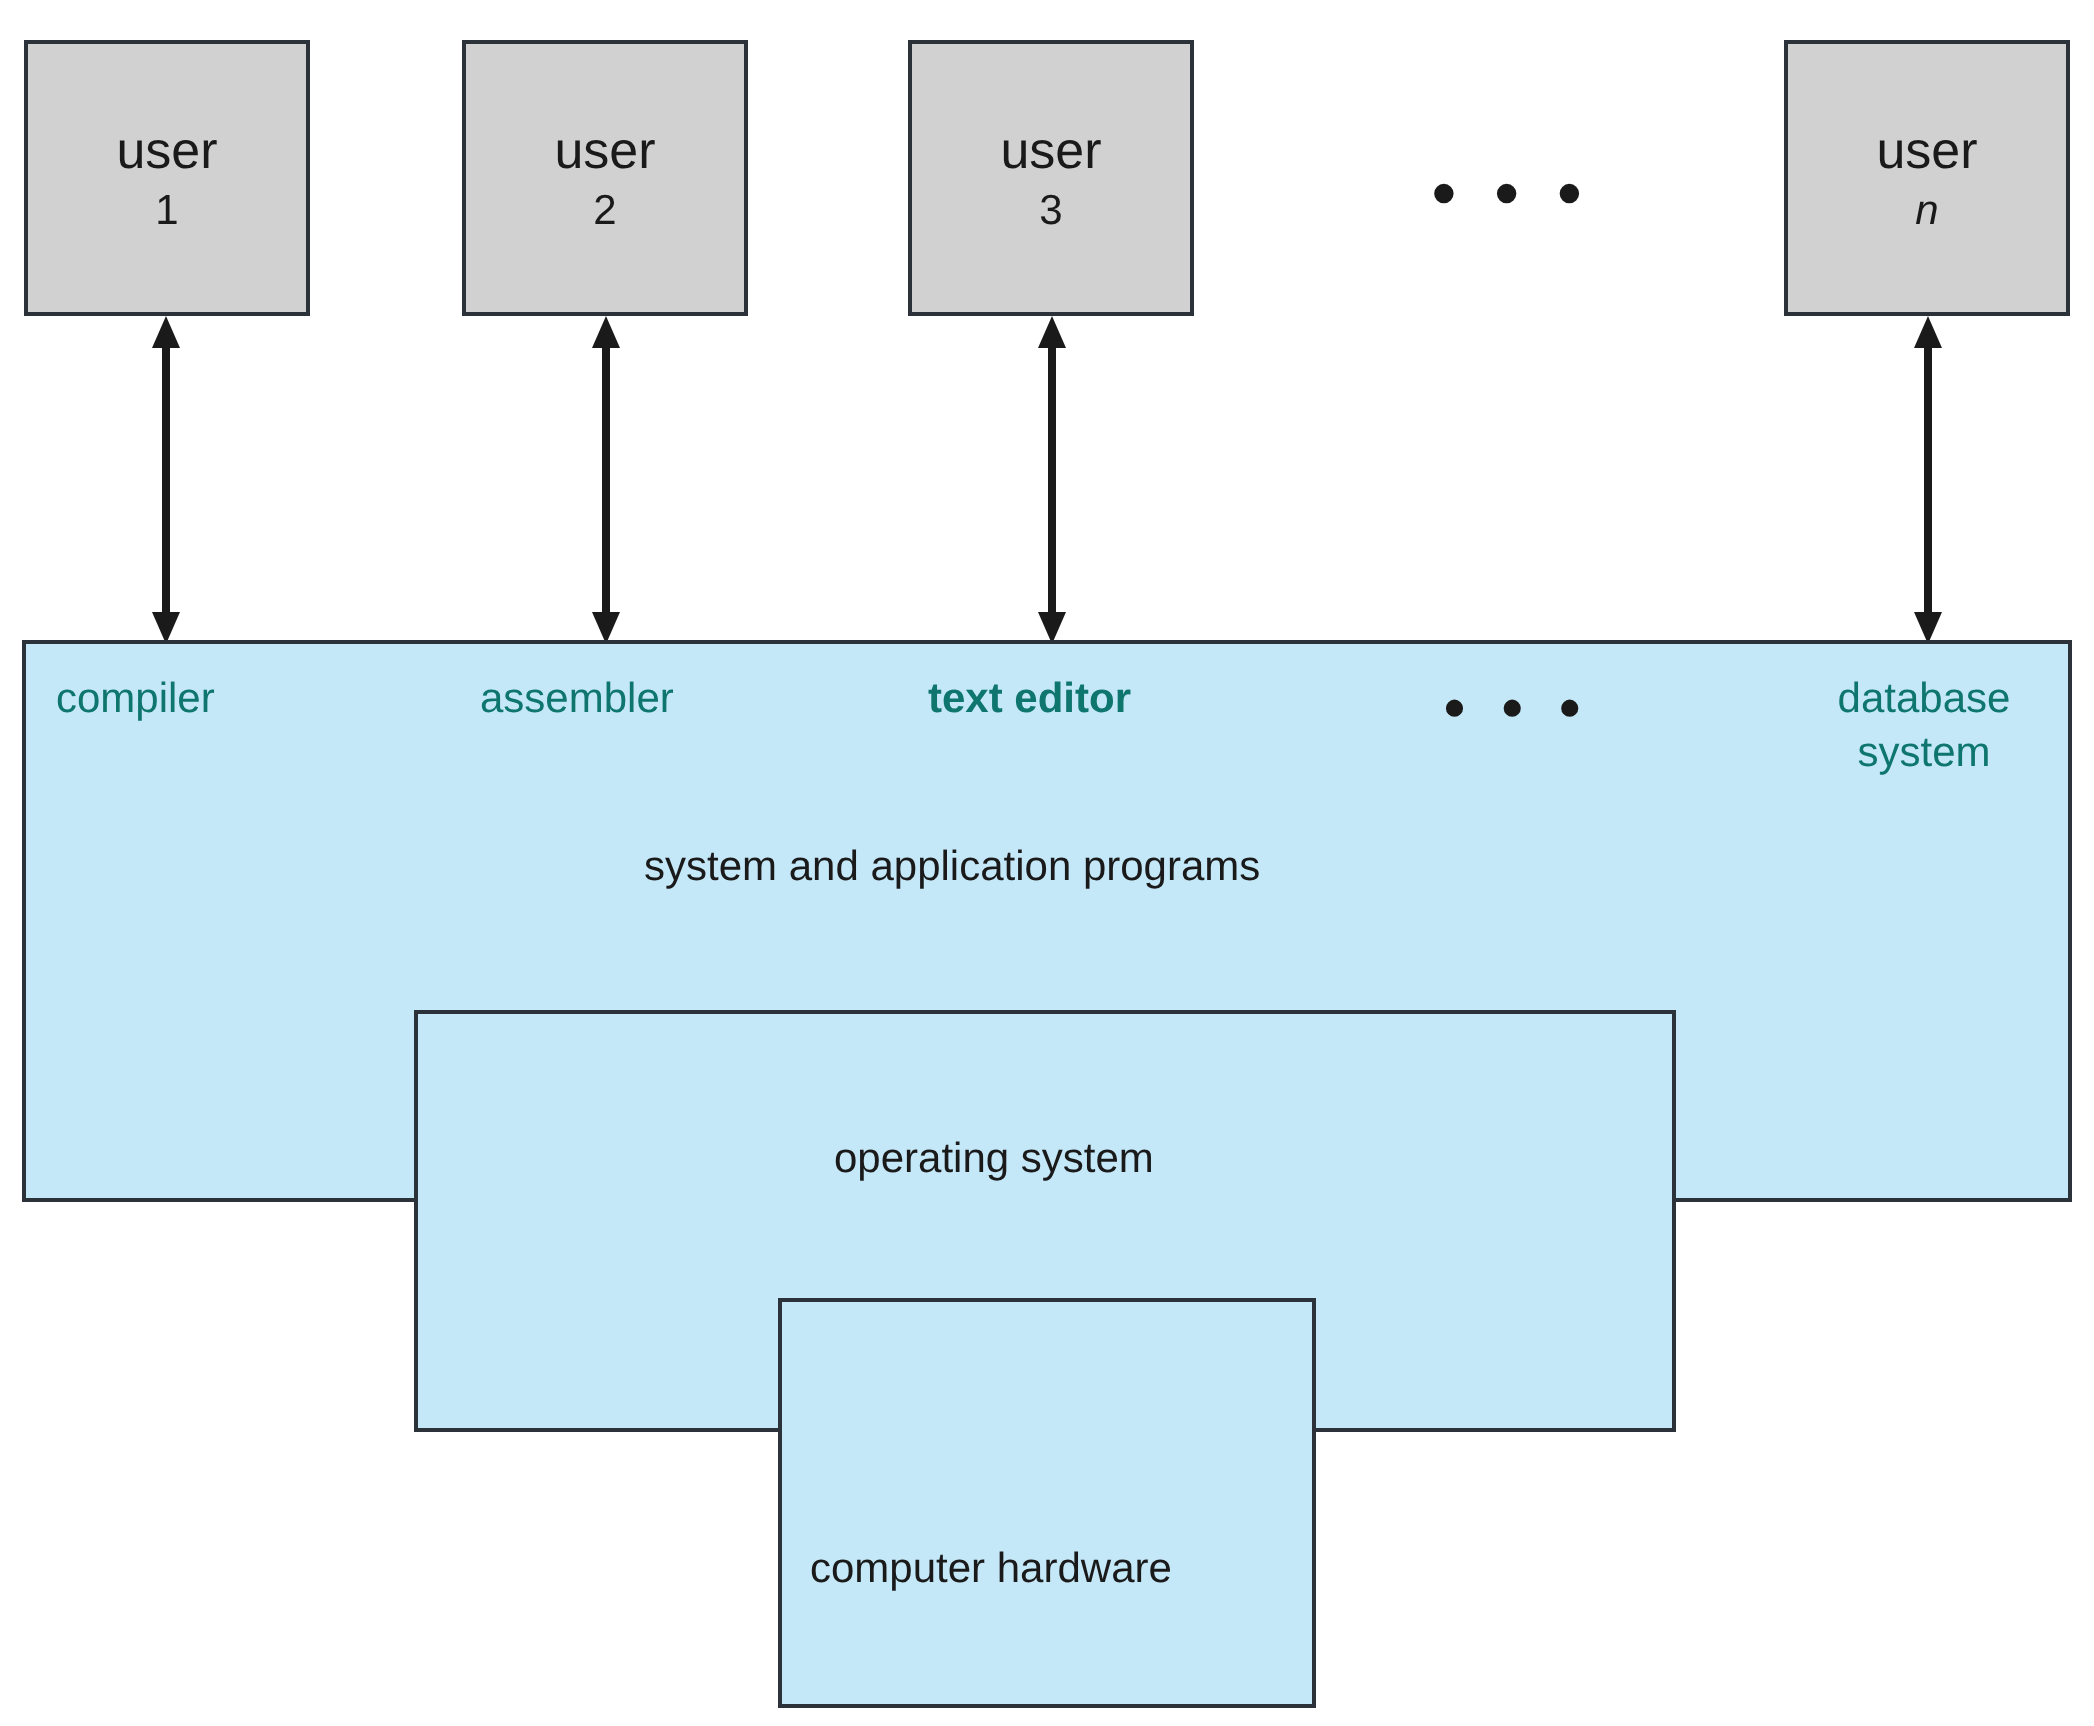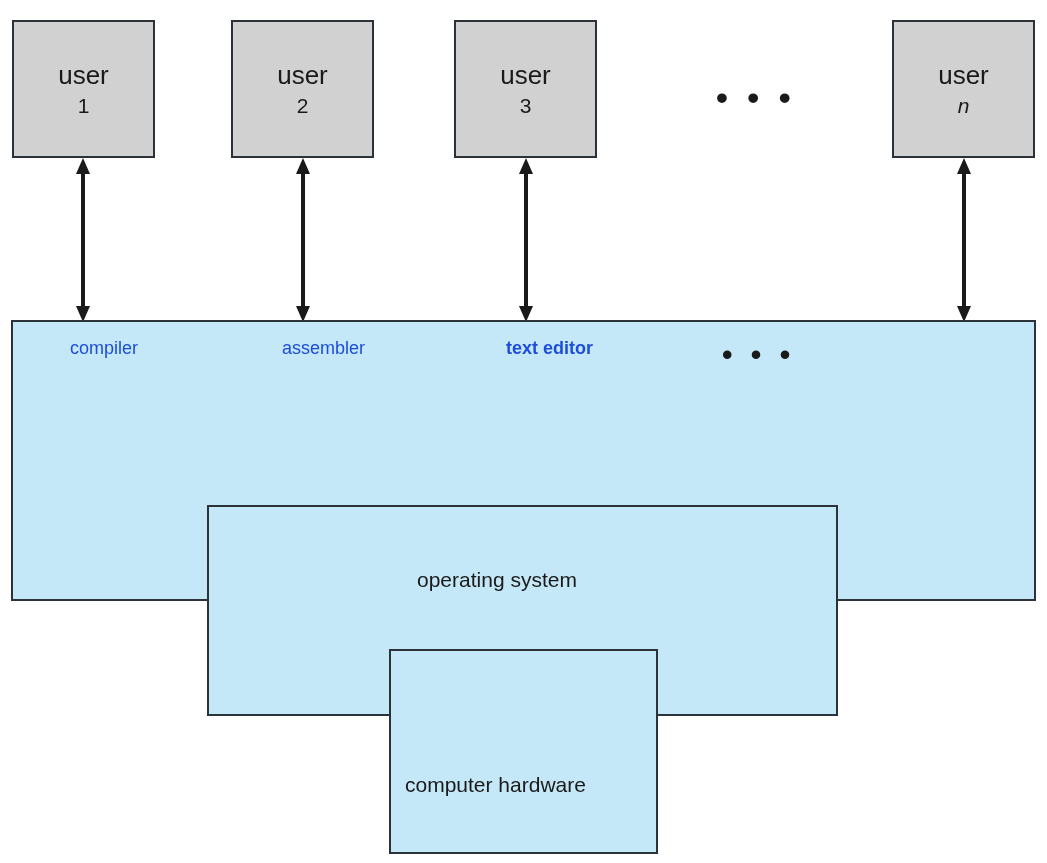--- a/index.html
+++ b/index.html
@@ -85,26 +85,25 @@
   }
   .layer-label {
     position: absolute;
     font-size: 21px;
     color: #1a1a1a;
     white-space: nowrap;
     line-height: 1.32;
   }
   .prog-label {
     position: absolute;
-    font-size: 18px;
-    color: #1d4ed8;
+    font-size: 21px;
+    color: #0f766e;
     text-align: center;
     line-height: 1.28;
     white-space: nowrap;
-    margin-left: 42px;
   }
   .ellipsis-mid {
     position: absolute;
     font-size: 30px;
     font-weight: bold;
     letter-spacing: 5px;
     color: #1a1a1a;
     line-height: 1;
   }
 </style>
@@ -162,21 +161,24 @@
   <div class="apps-box"></div>
 
   <div class="prog-label" style="left:28px; top:337px;">compiler</div>
 
   <div class="prog-label" style="left:240px; top:337px;">assembler</div>
 
   <div class="prog-label" style="left:464px; top:337px;font-weight:bold;">text editor</div>
 
   <div class="ellipsis-mid" style="left:722px; top:340px;">• • •</div>
 
+  <div class="prog-label" style="left:904px; top:337px; width:116px; text-align:center; white-space:pre;">database
+system</div>
 
+  <div class="layer-label" style="left:322px; top:420px;">system and application programs</div>
 
   <div class="os-box"></div>
 
   <div class="layer-label" style="left:417px; top:566px;">operating system</div>
 
   <div class="hw-box"></div>
 
   <div class="layer-label" style="left:405px; top:740px;margin-top:31px;">computer hardware</div>
 
 </div>

